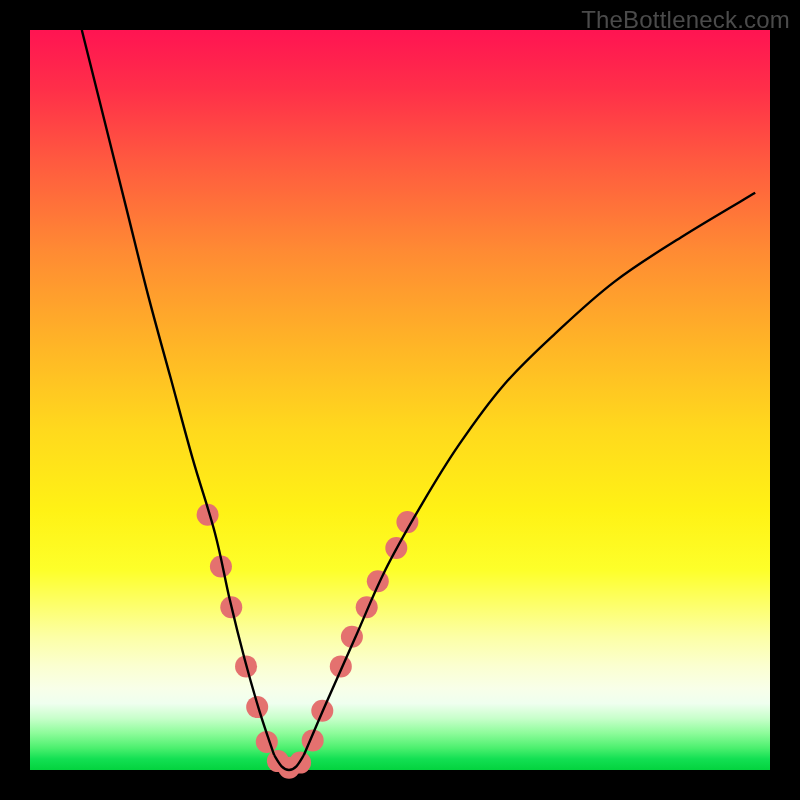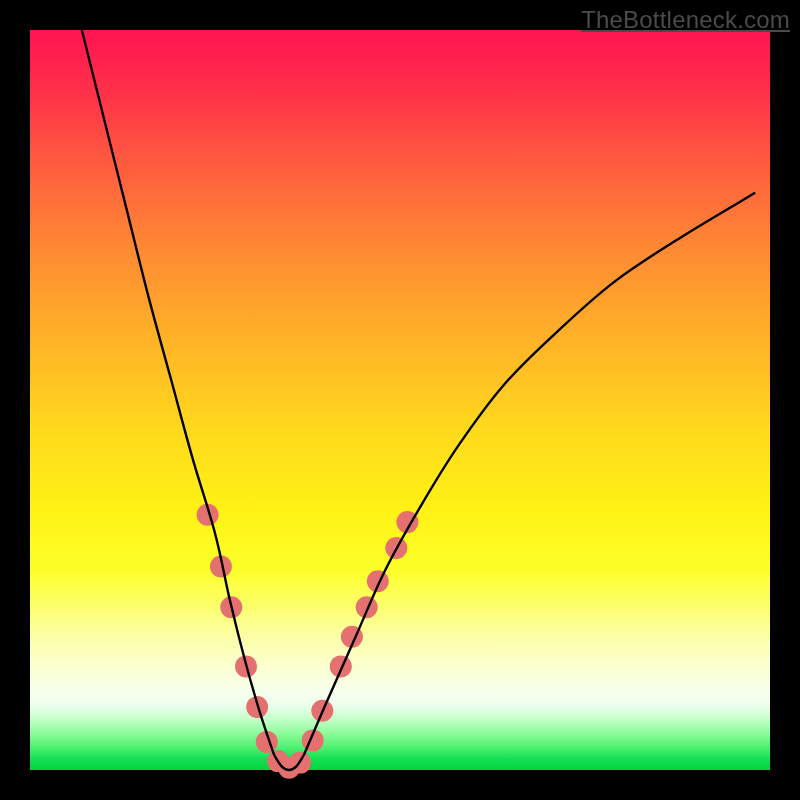--- a/index.html
+++ b/index.html
@@ -13,21 +13,20 @@
   .watermark {
     position: absolute;
     top: 6px;
     right: 10px;
     font-family: Arial, Helvetica, sans-serif;
     font-size: 24px;
     color: #4b4b4b;
     font-weight: 500;
     letter-spacing: 0.2px;
     z-index: 10;
-    text-decoration: underline;
   }
   .plot {
     position: absolute;
     left: 30px;
     top: 30px;
     width: 740px;
     height: 740px;
     background: linear-gradient(
       to bottom,
       #ff1452 0%,

